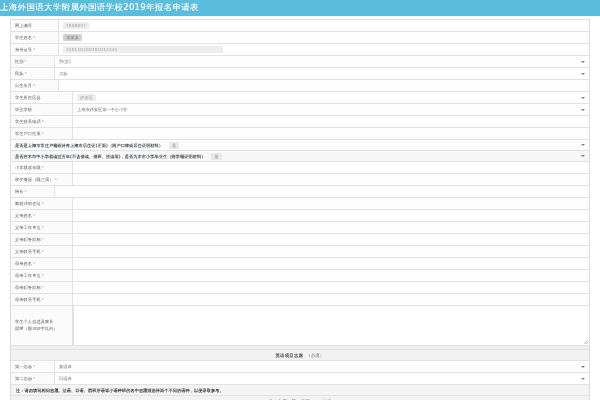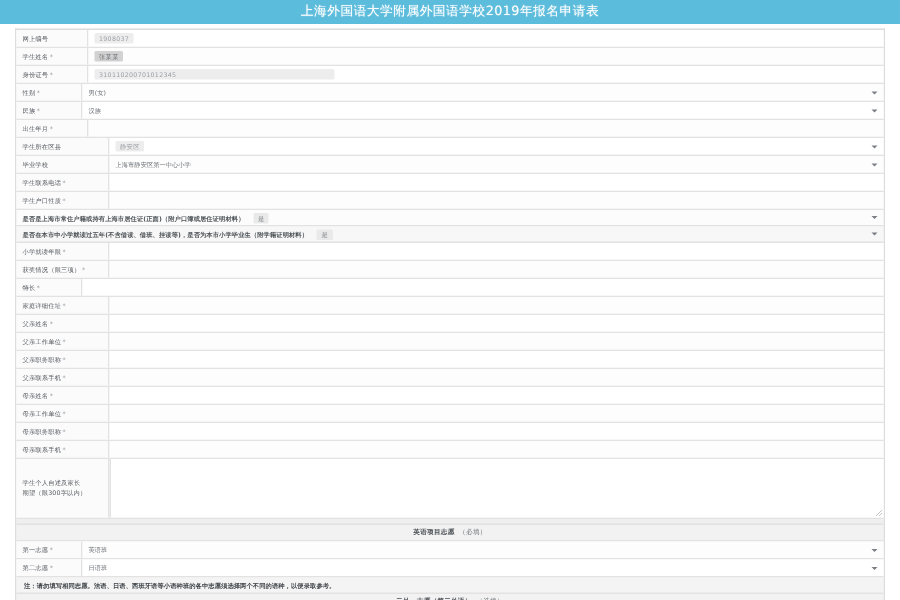--- a/index.html
+++ b/index.html
@@ -16,21 +16,20 @@
     background: #ffffff;
   }
 
   
   .title-bar {
     height: 16px;
     background: #5cbcdc;
     color: #ffffff;
     display: flex;
     align-items: center;
-    justify-content: center;
     font-size: 8.5px;
     letter-spacing: .3px;
     text-shadow: 0 0 1px rgba(255,255,255,.45);
   }
 
   
   .form-wrap {
     padding: 3px 10px 0 10px;
     background: #ffffff;
   }

